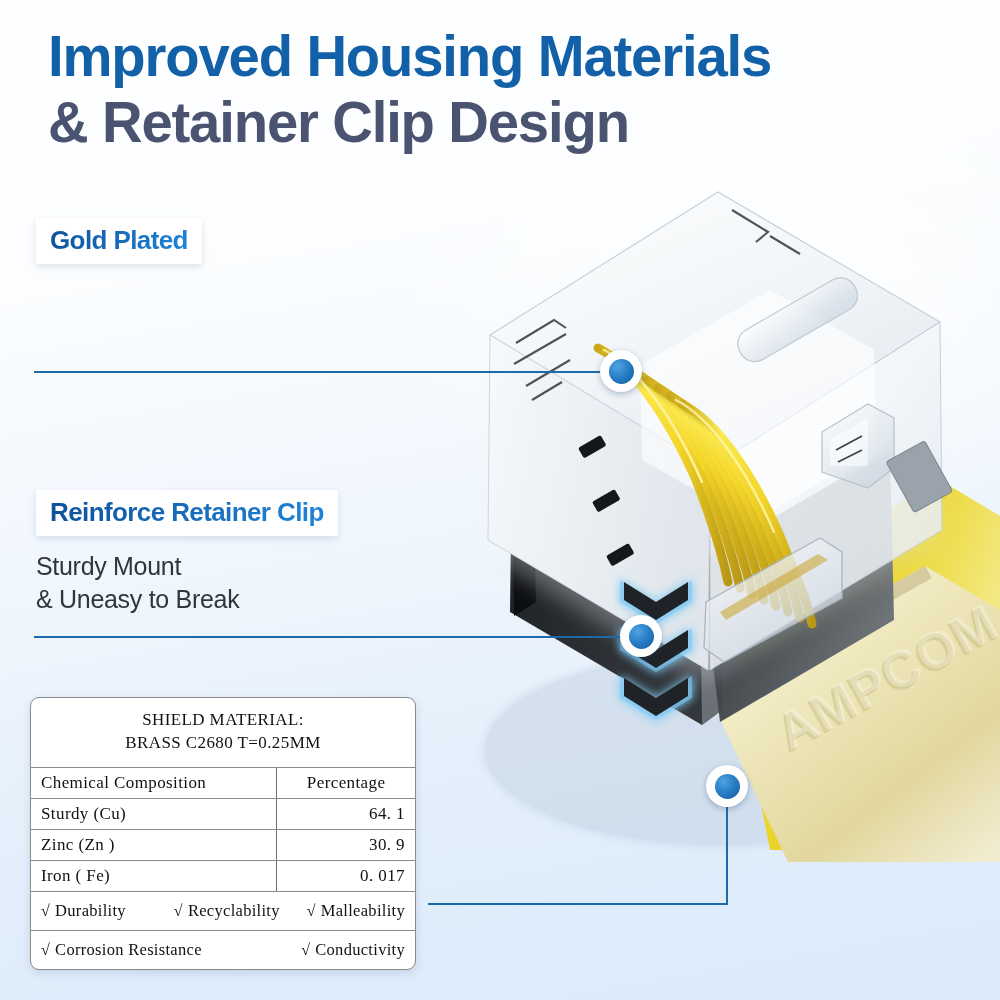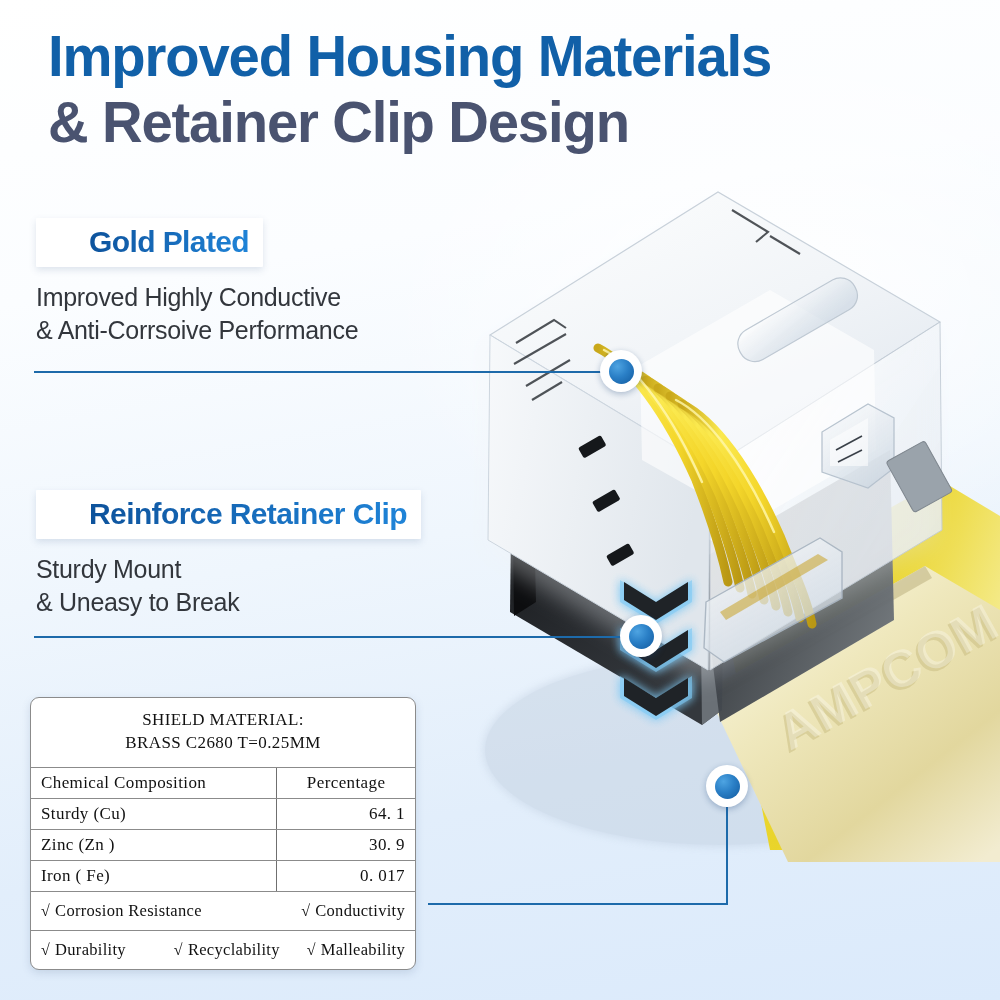--- a/index.html
+++ b/index.html
@@ -38,28 +38,27 @@
   
   .callout { position:absolute; }
   .badge {
     display:inline-block;
     background:#ffffff;
     padding:7px 14px 8px 14px;
     box-shadow:0 3px 7px rgba(70,100,140,0.17);
     border-radius:1px;
   }
   .badge-text {
-    font-size:30px; font-weight:bold;
+    font-size:26px; font-weight:bold;
     letter-spacing:-0.6px;
     background:linear-gradient(100deg,#0d529b 0%,#1566b4 38%,#1f84d8 100%);
     -webkit-background-clip:text; background-clip:text;
     -webkit-text-fill-color:transparent; color:#1566b4;
     white-space:nowrap;
     display:block;
-    margin-left:39px;
   }
   .desc {
     margin-top:14px;
     font-size:25px; line-height:1.32;
     color:#32363c; letter-spacing:-0.3px;
     white-space:pre-line;
   }
 
   
   .lead-h { position:absolute; height:2px; background:#1d6aaa; }
@@ -286,22 +285,20 @@
 
   <div class="title-block">
     <div class="title-l1">Improved Housing Materials</div>
     <div class="title-l2">&amp; Retainer Clip Design</div>
   </div>
 
   <div class="callout" style="left:36px; top:218px; width:460px;">
     <div class="badge">
       <span class="badge-text">Gold Plated</span>
     </div>
-    <div class="desc">Improved Highly Conductive
-&amp; Anti-Corrsoive Performance</div>
   </div>
   <div class="lead-h" style="left:34px; top:371px; width:588px;"></div>
   <div class="dot" style="left:600px; top:350px;"></div>
 
   <div class="callout" style="left:36px; top:490px; width:470px;">
     <div class="badge">
       <span class="badge-text">Reinforce Retainer Clip</span>
     </div>
     <div class="desc">Sturdy Mount
 &amp; Uneasy to Break</div>
@@ -328,35 +325,35 @@
           <td class="sp-k">Sturdy  (Cu)</td>
           <td class="sp-v">64. 1</td>
         </tr>
         <tr>
           <td class="sp-k">Zinc  (Zn )</td>
           <td class="sp-v">30. 9</td>
         </tr>
         <tr>
           <td class="sp-k">Iron ( Fe)</td>
           <td class="sp-v">0. 017</td>
-        </tr>
-        <tr>
-          <td class="sp-props" colspan="2">
-            <div class="props-row two">
-              <span class="prop"><span class="chk">√</span><span>Corrosion  Resistance</span></span>
-              <span class="prop"><span class="chk">√</span><span>Conductivity</span></span>
-            </div>
-          </td>
         </tr>
         <tr>
           <td class="sp-props" colspan="2">
             <div class="props-row three">
               <span class="prop"><span class="chk">√</span><span>Durability</span></span>
               <span class="prop"><span class="chk">√</span><span>Recyclability</span></span>
               <span class="prop"><span class="chk">√</span><span>Malleability</span></span>
             </div>
           </td>
         </tr>
+        <tr>
+          <td class="sp-props" colspan="2">
+            <div class="props-row two">
+              <span class="prop"><span class="chk">√</span><span>Corrosion  Resistance</span></span>
+              <span class="prop"><span class="chk">√</span><span>Conductivity</span></span>
+            </div>
+          </td>
+        </tr>
       </tbody>
     </table>
   </div>
 
 </div>
 
 </body></html>

